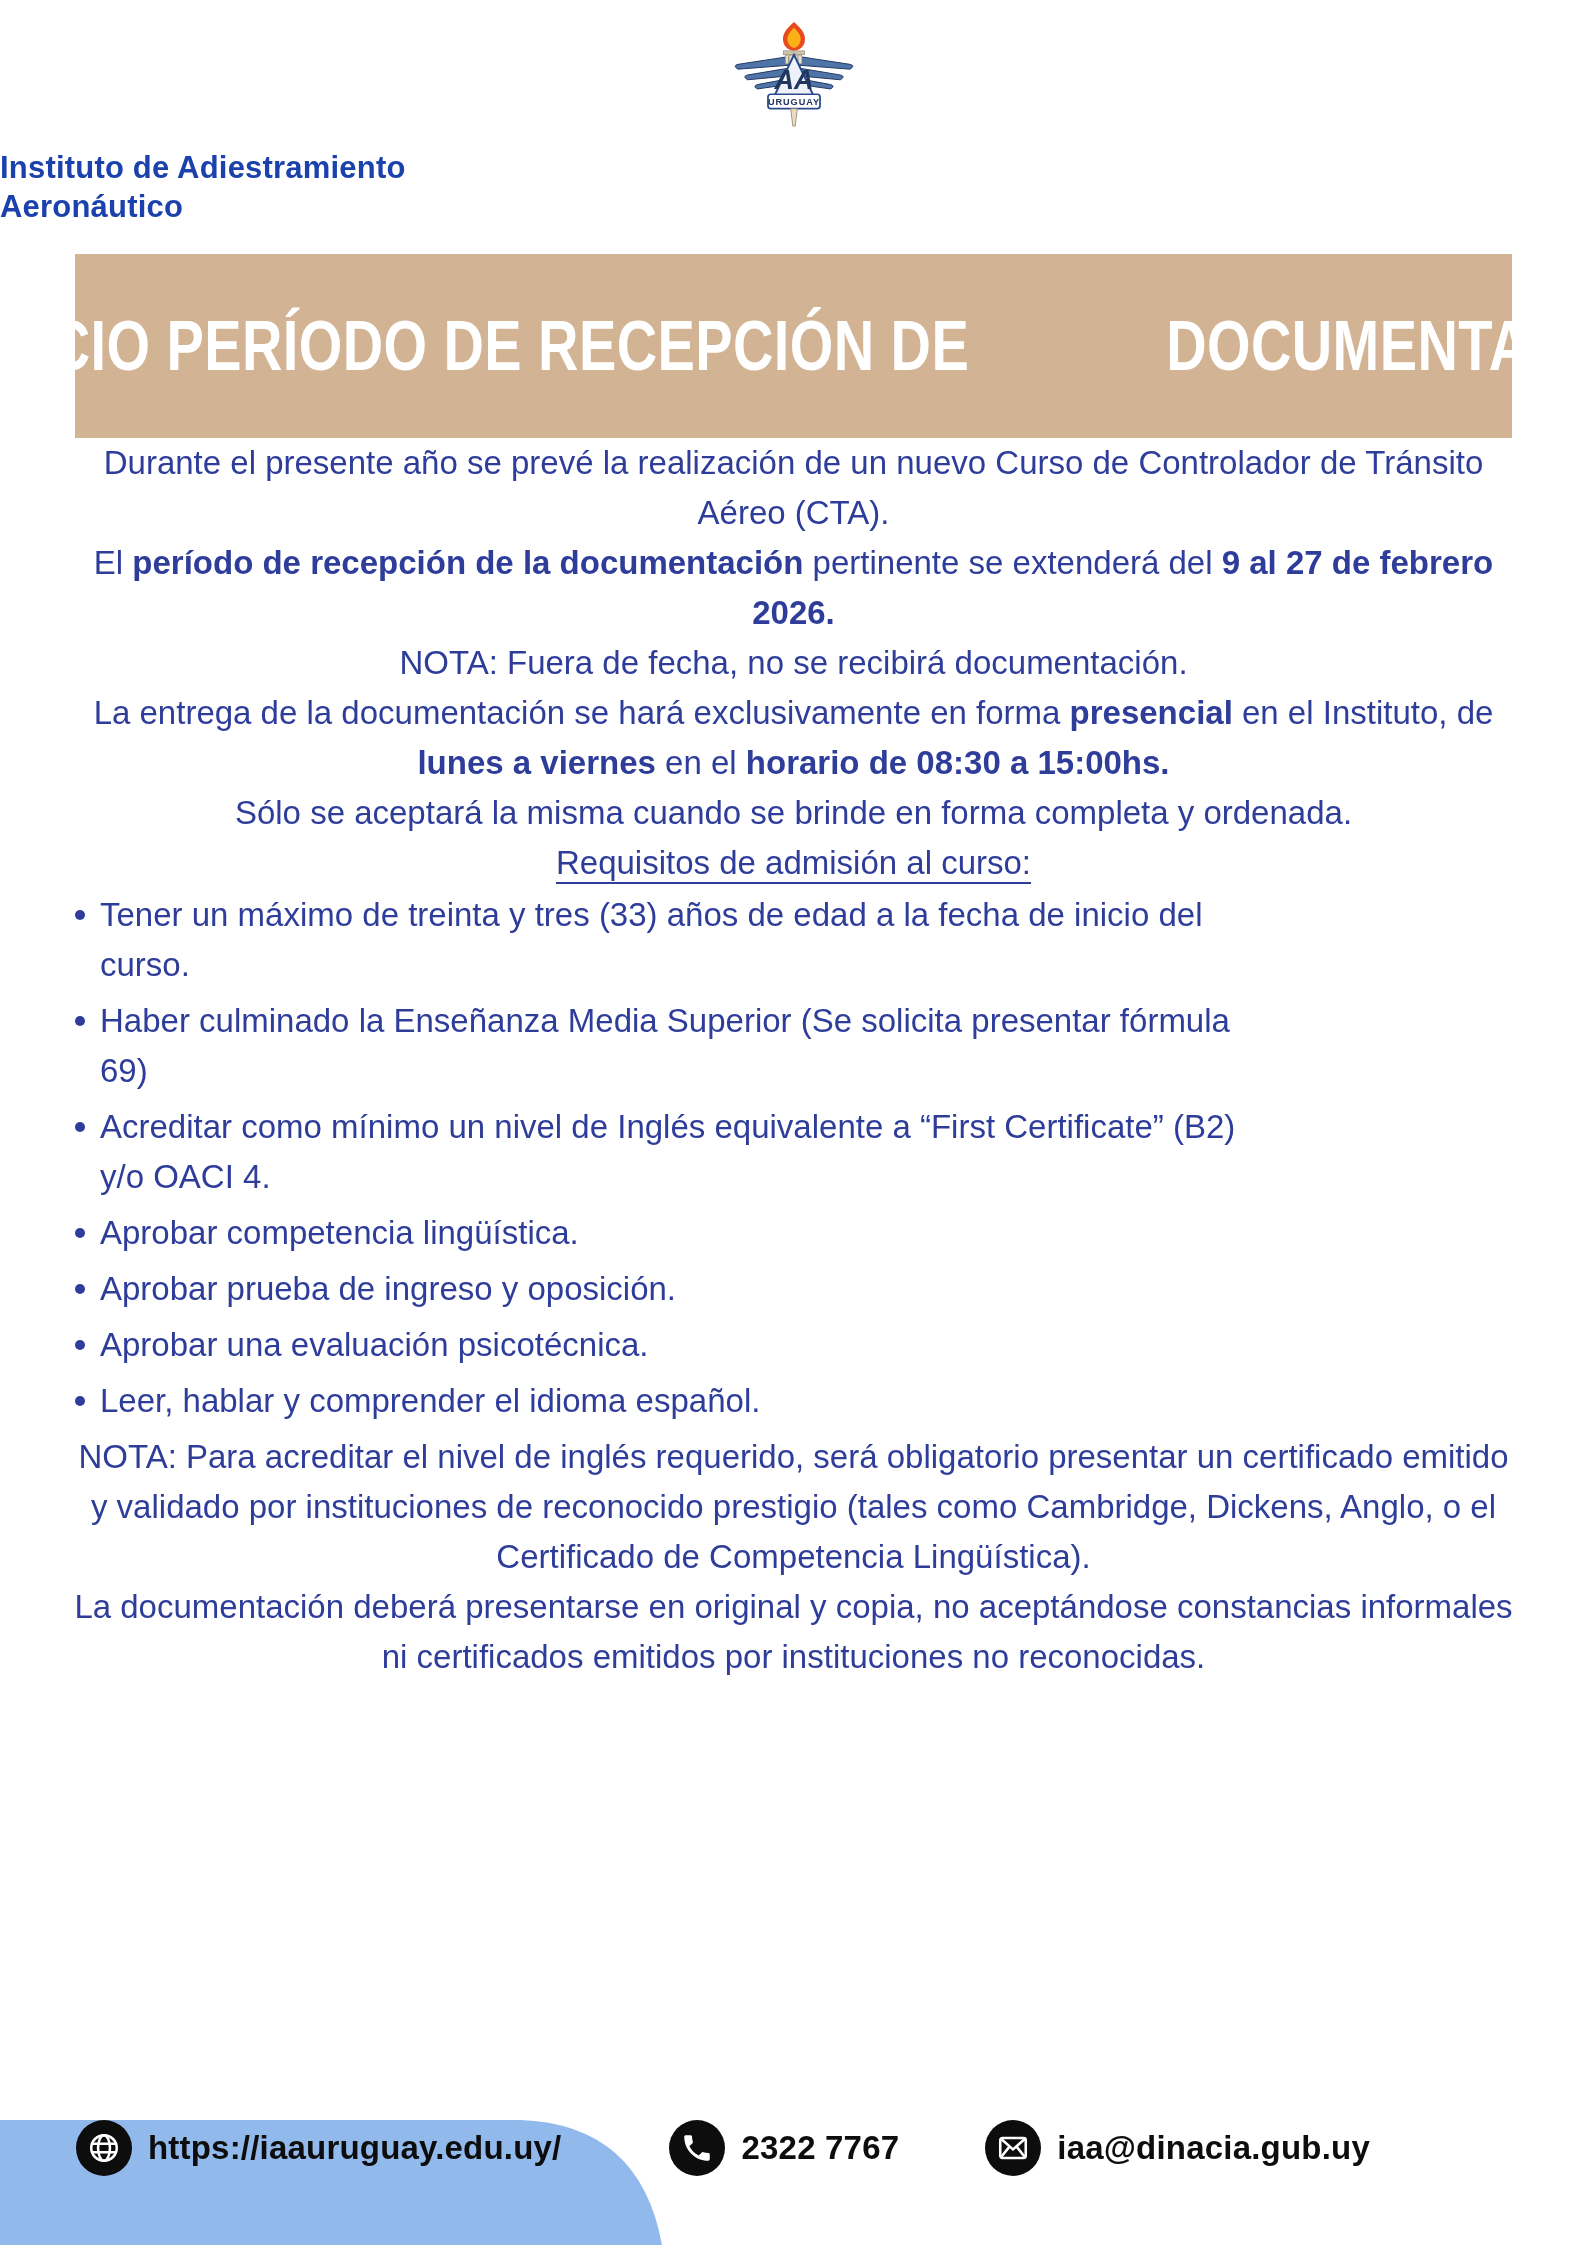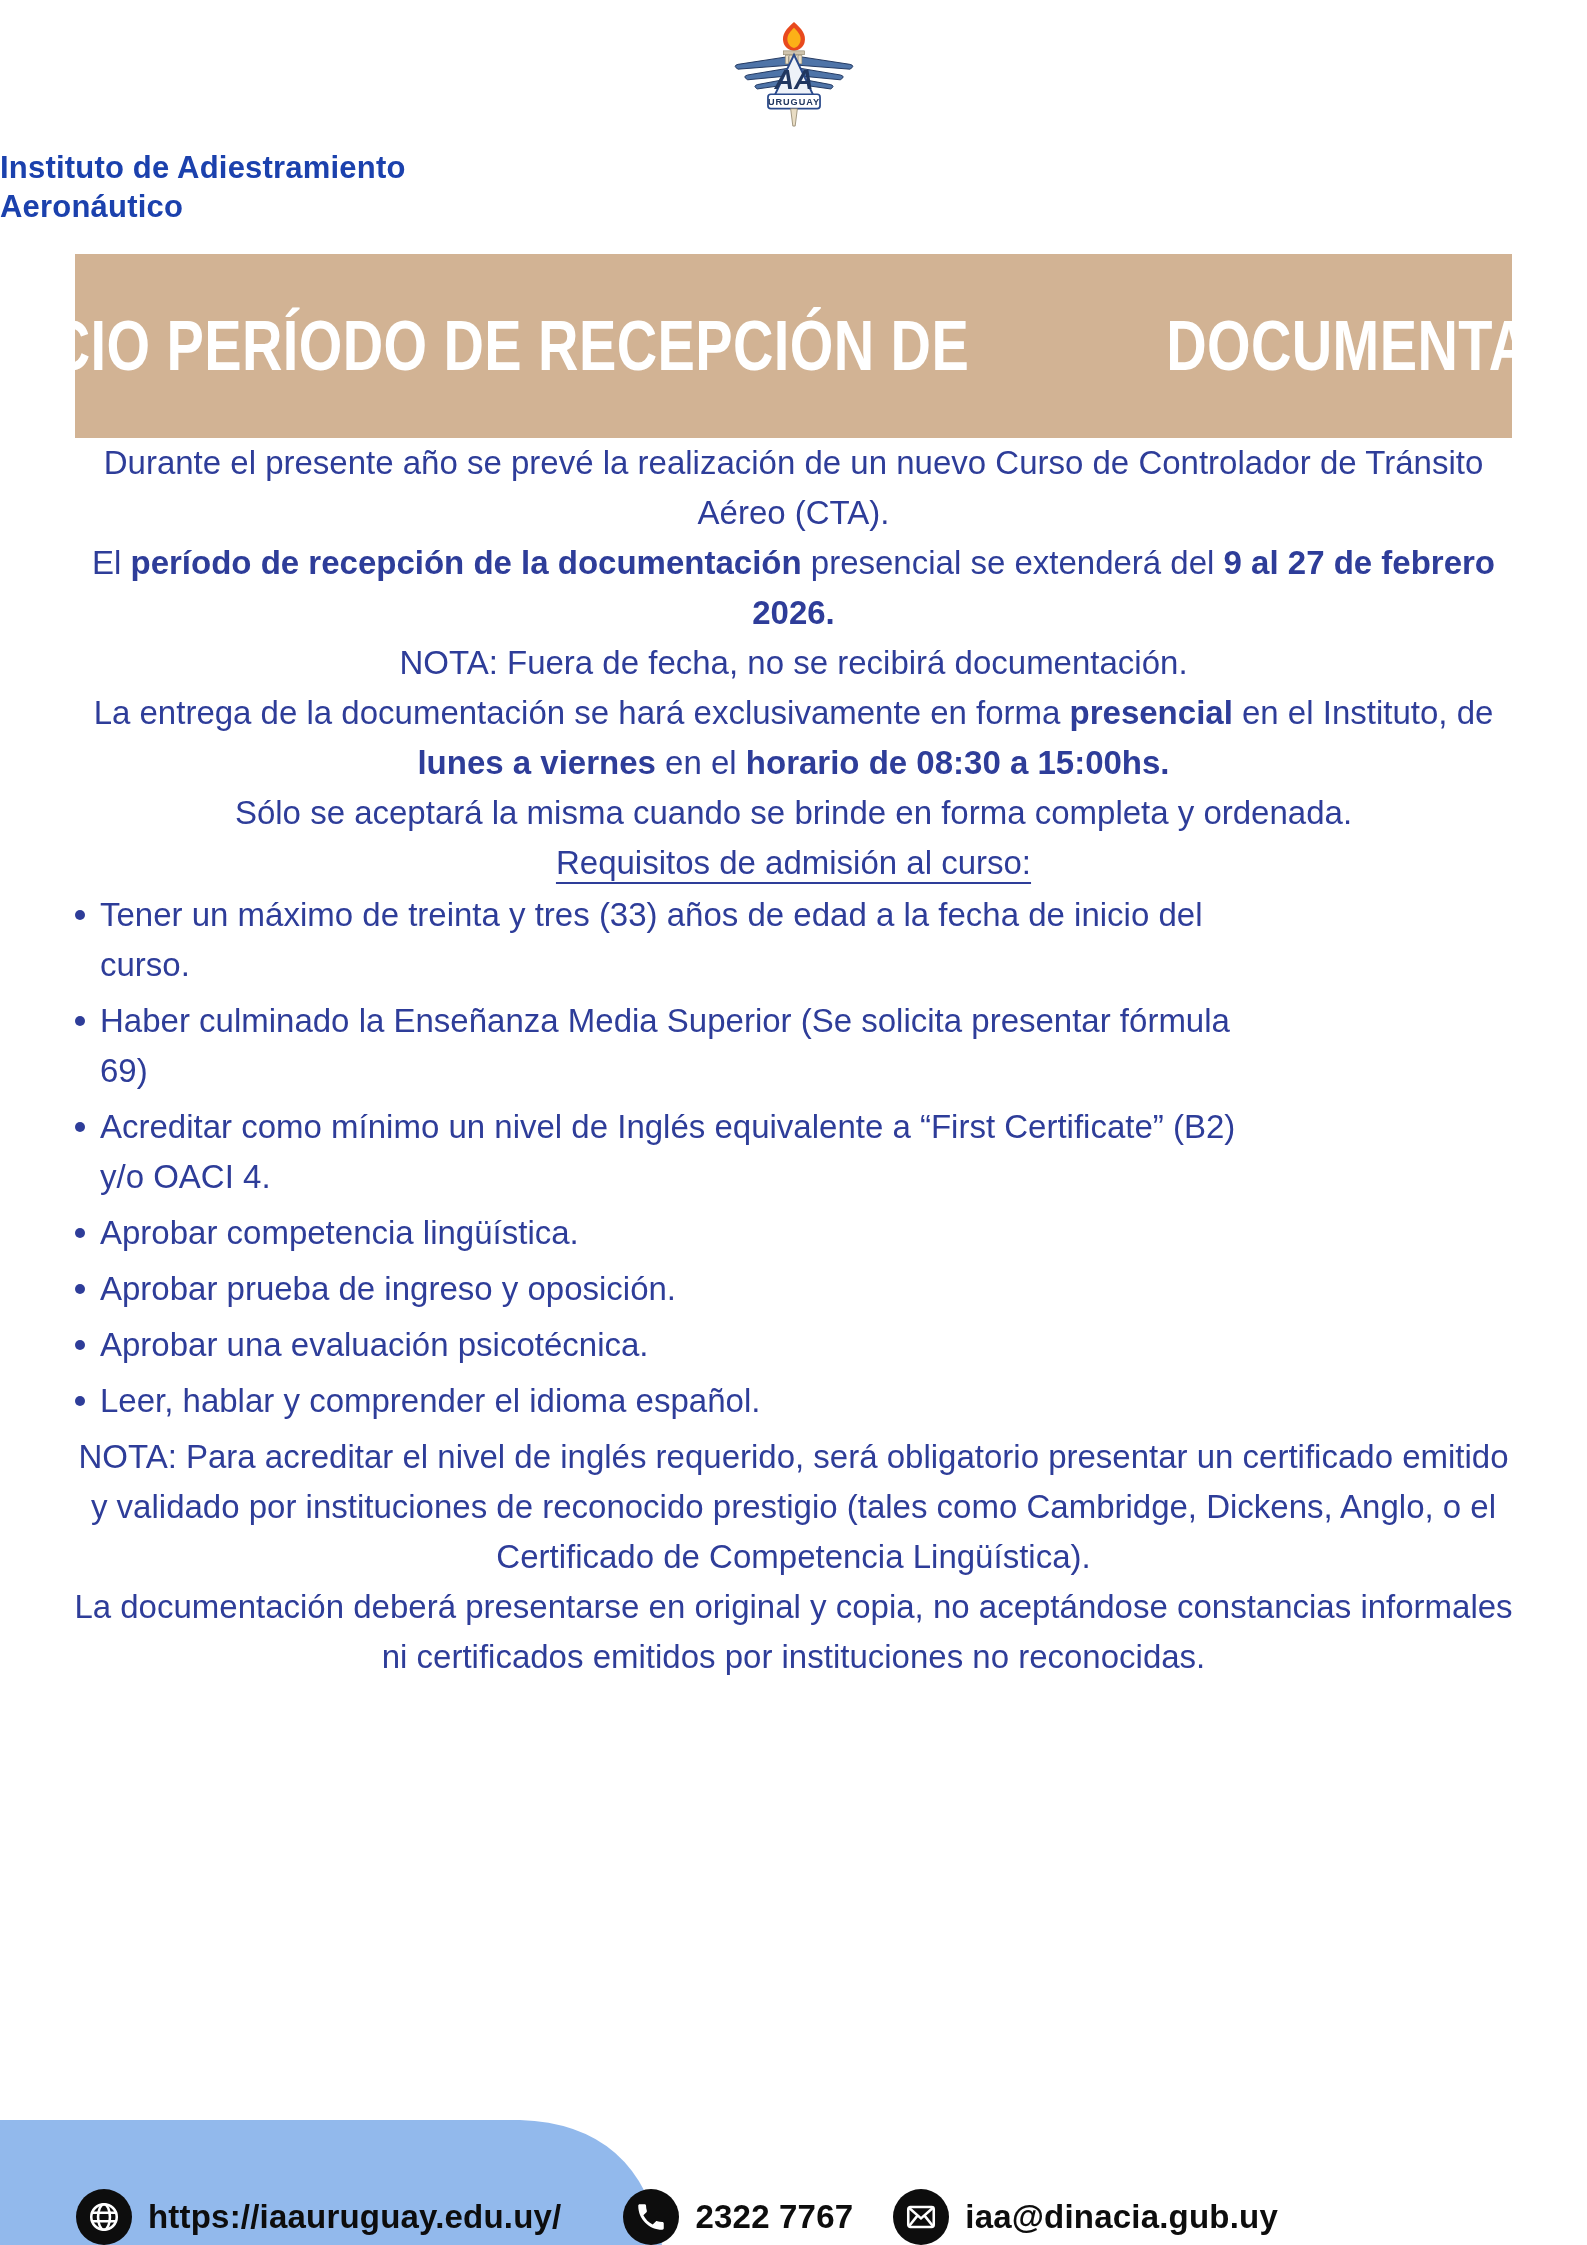--- a/index.html
+++ b/index.html
@@ -104,27 +104,28 @@
     height: 125px;
   }
   .footer-shape-path { fill: var(--footer-blue, #92b9ec); }
   .footer-row {
     position: absolute;
     left: 0;
     bottom: 0;
     width: 100%;
     height: 125px;
     display: flex;
-    align-items: flex-end;
+    align-items: flex-start;
     padding-left: 76px;
     box-sizing: border-box;
     color: var(--footer-text, #0d0d0d);
     font-weight: 800;
     font-size: 33px;
     letter-spacing: 0.2px;
+    gap: 46px;
   }
   .contact { display: flex; align-items: center; gap: 16px; white-space: nowrap; }
   .contact.phone { margin-left: 62px; }
   .contact.email { margin-left: 40px; }
   .icon-circle {
     width: 56px;
     height: 56px;
     border-radius: 50%;
     background: var(--footer-text, #0d0d0d);
     display: flex;
@@ -176,21 +177,21 @@
 </div>
 
 <div class="banner">
   <span class="line">INICIO PERÍODO DE RECEPCIÓN DE</span>
   <span class="line">DOCUMENTACIÓN</span>
 </div>
 
 <div class="content">
   <p class="mt-first">Durante el presente año se prevé la realización de un nuevo Curso de Controlador de Tránsito Aéreo (CTA).</p>
 
-  <p class="mt"><span>El </span><b>período de recepción de la documentación</b><span> presencial se extenderá del </span><b>9 al 27 de febrero 2026.</b></p>
+  <p class="mt"><span>El </span><b>período de recepción de la documentación</b><span> pertinente se extenderá del </span><b>9 al 27 de febrero 2026.</b></p>
 
   <p class="mt">NOTA: Fuera de fecha, no se recibirá documentación.</p>
 
   <p class="mt"><span>La entrega de la documentación se hará exclusivamente en forma </span><b>presencial</b><span> en el Instituto, de </span><b>lunes a viernes</b><span> en el </span><b>horario de 08:30 a 15:00hs.</b></p>
 
   <p class="mt">Sólo se aceptará la misma cuando se brinde en forma completa y ordenada.</p>
 
   <p class="req-heading">Requisitos de admisión al curso:</p>
 
   <ul class="req-list">

